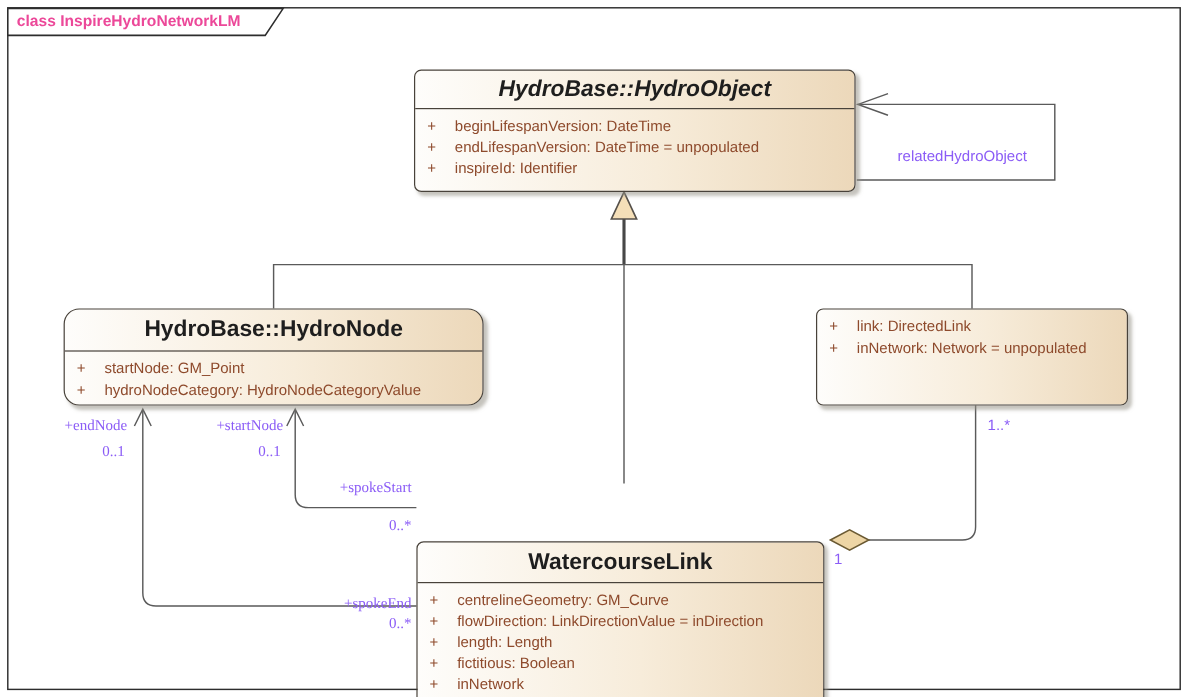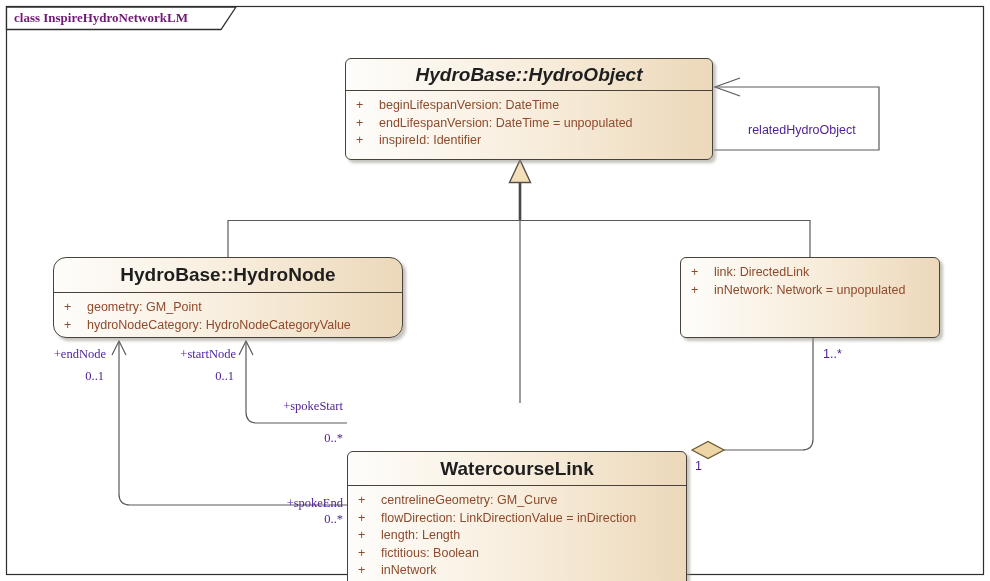--- a/index.html
+++ b/index.html
@@ -17,27 +17,27 @@
   .clsbox .hdr{
     box-sizing:border-box;display:flex;align-items:center;justify-content:center;
     font-size:19px;font-weight:bold;color:#1e1e1e;
     border-bottom:1.4px solid #48423a;
   }
   .hdr.italic{font-style:italic;}
   .attrs{padding:6px 8px 0 10px;}
   .attr{display:flex;font-size:12.5px;color:#8e4a2c;line-height:17.6px;white-space:nowrap;}
   .attr .vis{width:9px;margin-right:14px;flex:0 0 auto;}
   .lbl{
-    position:absolute;z-index:3;font-size:12.5px;color:#4c1d95;
+    position:absolute;z-index:3;font-size:12.5px;color:#8b5cf6;
     white-space:nowrap;line-height:14px;
   }
   .lbl.r{text-align:right;font-family:Liberation Serif, serif;}
   .tab-label{
     position:absolute;z-index:3;left:14px;top:10px;
-    font-size:13px;font-weight:bold;color:#701a75;white-space:nowrap;font-family:Liberation Serif, serif;
+    font-size:13px;font-weight:bold;color:#ec4899;white-space:nowrap;
   }
 </style>
 </head>
 <body>
 
 <div id="canvas">
 
   <svg class="layer" width="990" height="581" viewBox="0 0 990 581">
 
     <rect x="6.5" y="6.5" width="977" height="568" fill="none" stroke="#2d2d2d" stroke-width="1.2"></rect>
@@ -82,21 +82,21 @@
         <span>inspireId: Identifier</span>
       </div>
     </div>
   </div>
 
   <div class="clsbox" style="left:53px;top:257px;width:350px;height:81px;border-radius:13px;">
     <div class="hdr" style="height:35px;">HydroBase::HydroNode</div>
     <div class="attrs">
       <div class="attr">
         <span class="vis">+</span>
-        <span>geometry: GM_Point</span>
+        <span>startNode: GM_Point</span>
       </div>
       <div class="attr">
         <span class="vis">+</span>
         <span>hydroNodeCategory: HydroNodeCategoryValue</span>
       </div>
     </div>
   </div>
 
   <div class="clsbox" style="left:680px;top:257px;width:260px;height:81px;">
     <div class="attrs">

